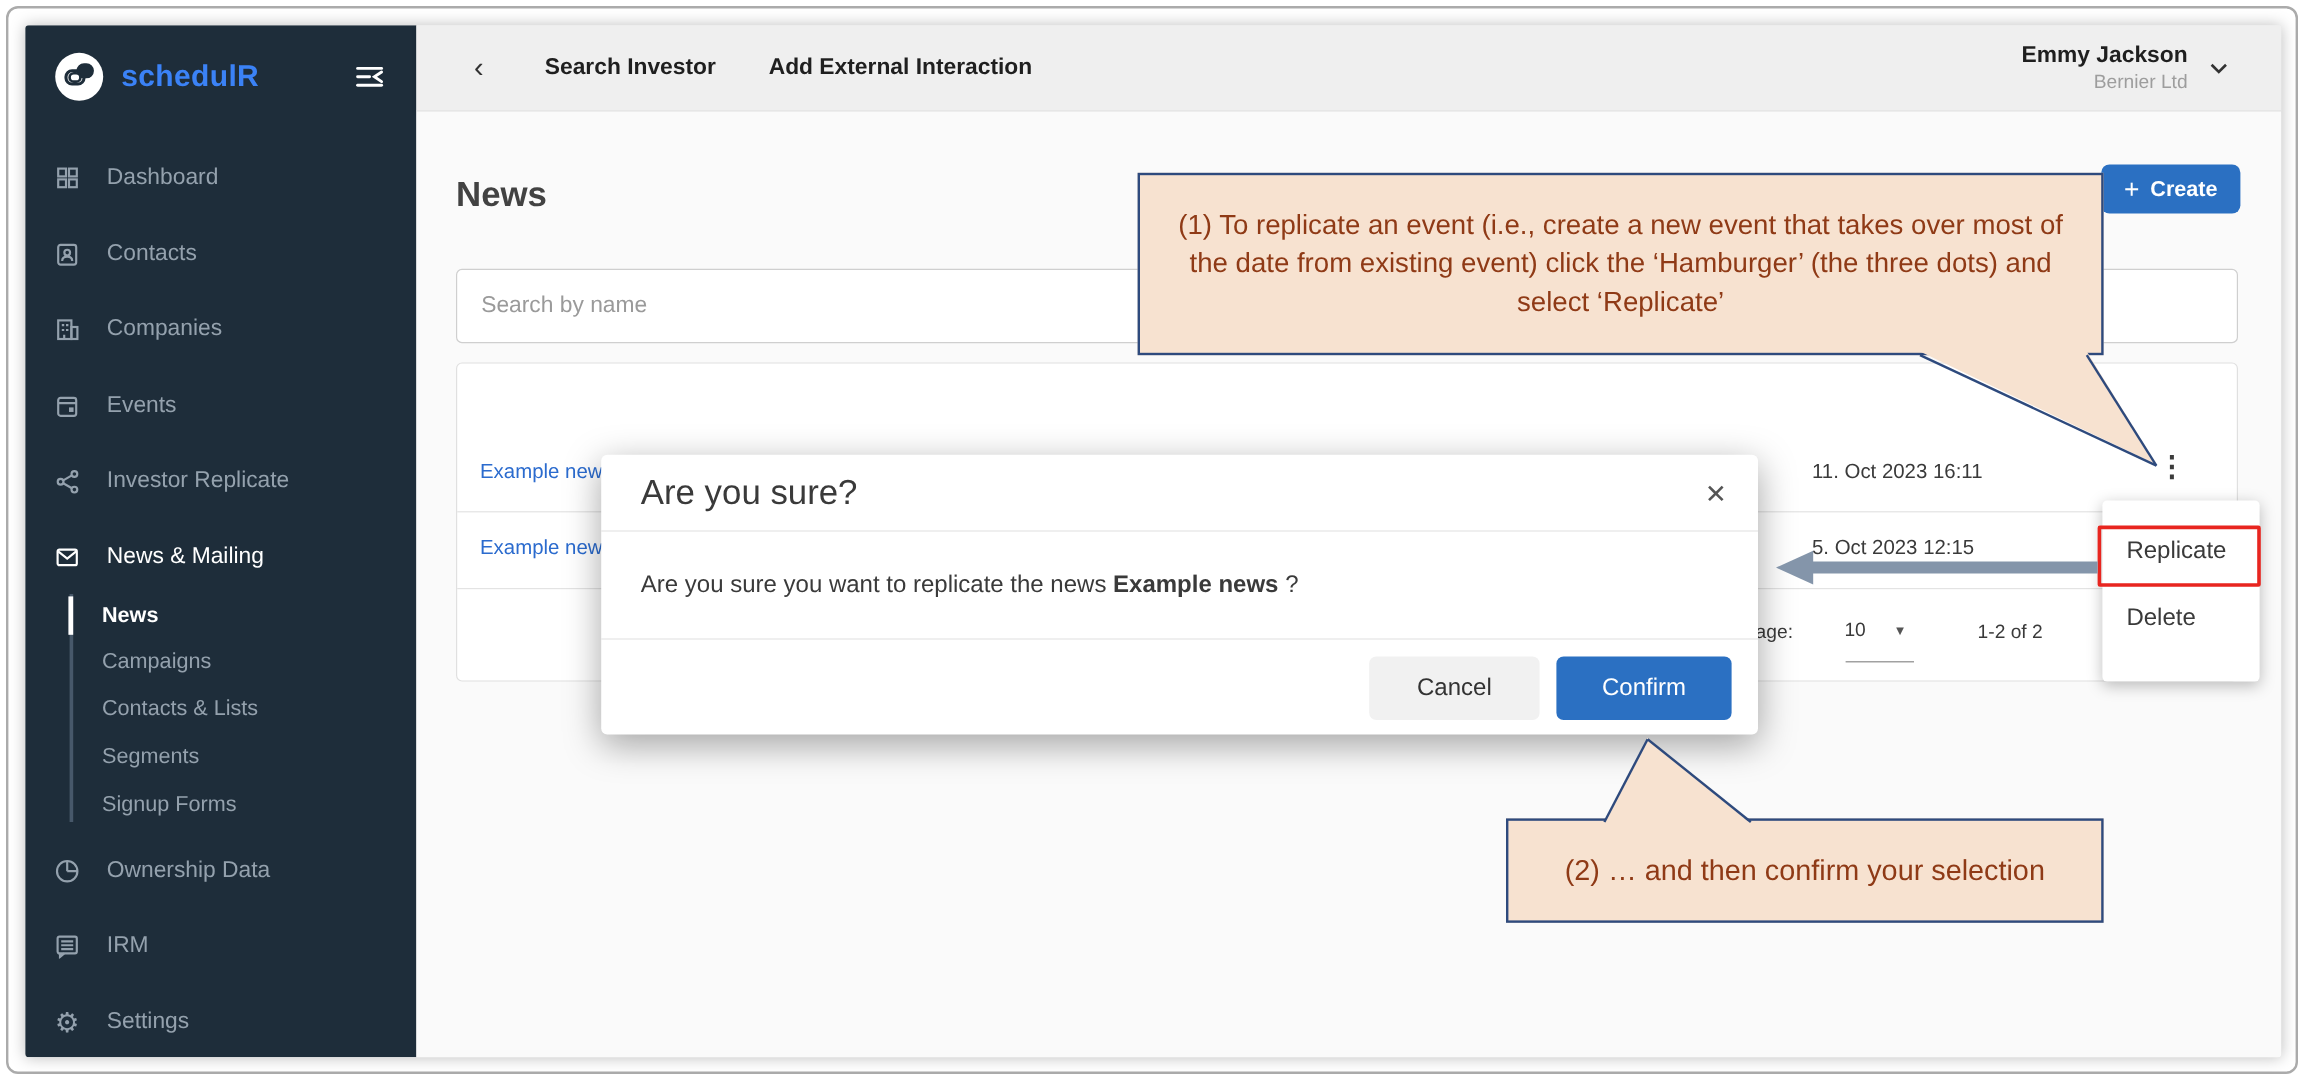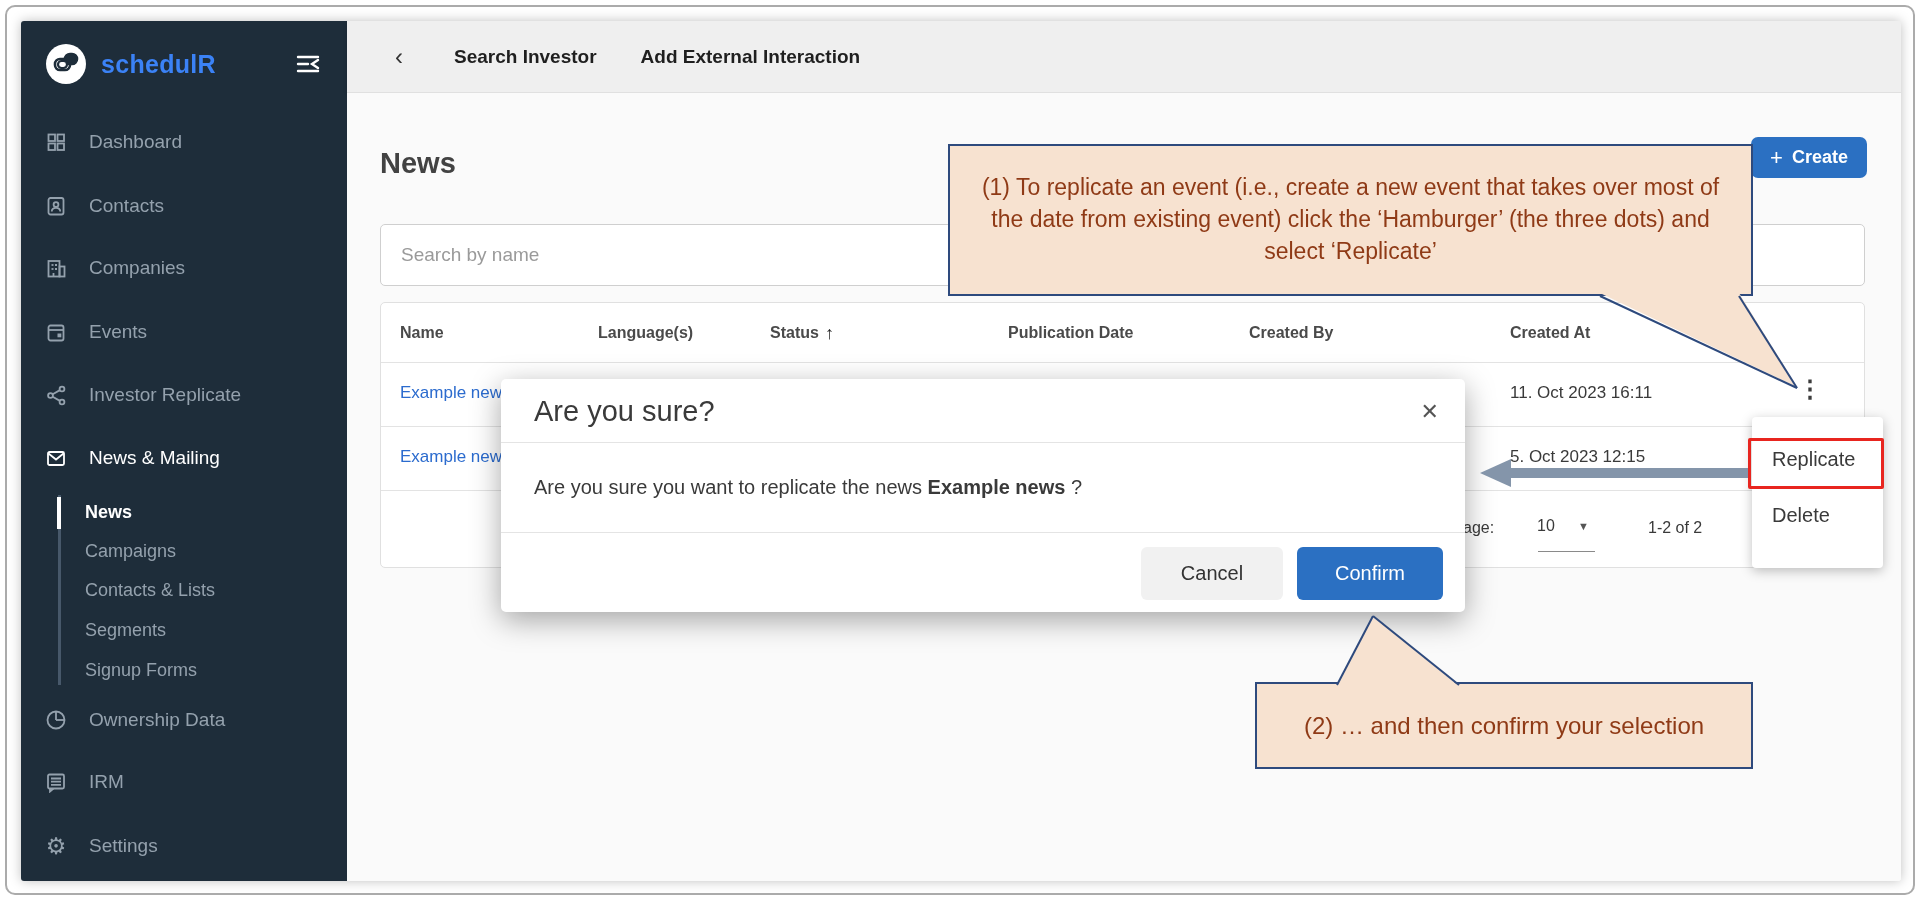--- a/index.html
+++ b/index.html
@@ -6,21 +6,21 @@
   html,body { width:1922px; height:902px; background:#fff; font-family:"Liberation Sans", sans-serif; overflow:hidden; }
   .frame { position:absolute; left:5px; top:5px; width:1910px; height:890px; border:2px solid #ababab; border-radius:10px; background:#fff; }
   .app { position:absolute; left:21px; top:21px; width:1880px; height:860px; border-radius:3px; overflow:hidden; box-shadow:0 0 12px rgba(0,0,0,.25); background:#fafafa; }
 
   
   .sidebar { position:absolute; left:0; top:0; width:326px; height:860px; background:#1e2d3a; }
   .logo-row { position:absolute; left:24px; top:22px; display:flex; align-items:center; gap:14px; }
   .logo-circle { width:42px; height:42px; }
   .logo-text { color:#3b82f6; font-size:25px; font-weight:bold; letter-spacing:.3px; }
   .collapse-btn { position:absolute; right:26px; top:32px; cursor:pointer; }
-  .nav-item { position:absolute; left:24px; right:0; height:28px; display:flex; align-items:flex-start; gap:22px; color:#94a1ad; font-size:19px; cursor:pointer; }
+  .nav-item { position:absolute; left:24px; right:0; height:28px; display:flex; align-items:flex-end; gap:22px; color:#94a1ad; font-size:19px; cursor:pointer; }
   .nav-item .icn { width:22px; height:22px; flex:0 0 22px; display:flex; align-items:center; justify-content:center; }
   .nav-item.active-section { color:#fff; }
   .sub-item { position:absolute; left:64px; right:0; height:26px; display:flex; align-items:center; color:#94a1ad; font-size:18px; cursor:pointer; }
   .sub-item.active { color:#fff; font-weight:bold; }
   .sub-line { position:absolute; left:37px; top:474px; width:3px; height:190px; background:#47586a; }
   .sub-line-active { position:absolute; left:36px; top:476px; width:4px; height:32px; background:#ffffff; }
   .gear-glyph { font-size:23px; line-height:22px; color:#94a1ad; }
 
   
   .topbar { position:absolute; left:326px; top:0; width:1554px; height:72px; background:#efefef; border-bottom:1px solid #e0e0e0; box-shadow:0 1px 4px rgba(0,0,0,.12); }
@@ -222,52 +222,42 @@
       <span>Settings</span>
     </div>
   </nav>
 
   <header class="topbar">
     <span class="back-icon">‹</span>
     <div class="topnav">
       <span class="tn">Search Investor</span>
       <span class="tn">Add External Interaction</span>
     </div>
+    <div class="userbox">
+      <div class="user-texts">
+        <div class="user-name">Emmy Jackson</div>
+        <div class="user-co">Bernier Ltd</div>
+      </div>
+      <span class="user-caret">
+        <svg width="16" height="10" viewBox="0 0 16 10" fill="none" stroke="#333" stroke-width="2.2">
+            <path d="M2 2 L8 8 L14 2"></path>
+          </svg>
+      </span>
+    </div>
   </header>
 
   <main class="content">
     <h1 class="page-title">News</h1>
     <button class="create-btn">
       <span class="plus">+</span>
       <span>Create</span>
     </button>
     <input class="search-box" type="text" placeholder="Search by name" style="">
 
     <section class="table">
-      <div class="thead">
-        <div class="th" style="left:19px">
-            <span>Name</span>
-          </div>
-        <div class="th" style="left:217px">
-            <span>Language(s)</span>
-          </div>
-        <div class="th" style="left:389px">
-          <span>Status</span>
-          <span class="sort-arrow">↑</span>
-        </div>
-        <div class="th" style="left:627px">
-            <span>Publication Date</span>
-          </div>
-        <div class="th" style="left:868px">
-            <span>Created By</span>
-          </div>
-        <div class="th" style="left:1129px">
-            <span>Created At</span>
-          </div>
-      </div>
 
       <div class="trow" style="top:60px">
         <span class="cell-link">Example news</span>
         <span class="cell-date">11. Oct 2023 16:11</span>
         <span class="kebab">⋮</span>
       </div>
       <div class="trow" style="top:124px">
         <span class="cell-link">Example news</span>
         <span class="cell-date">5. Oct 2023 12:15</span>
       </div>

